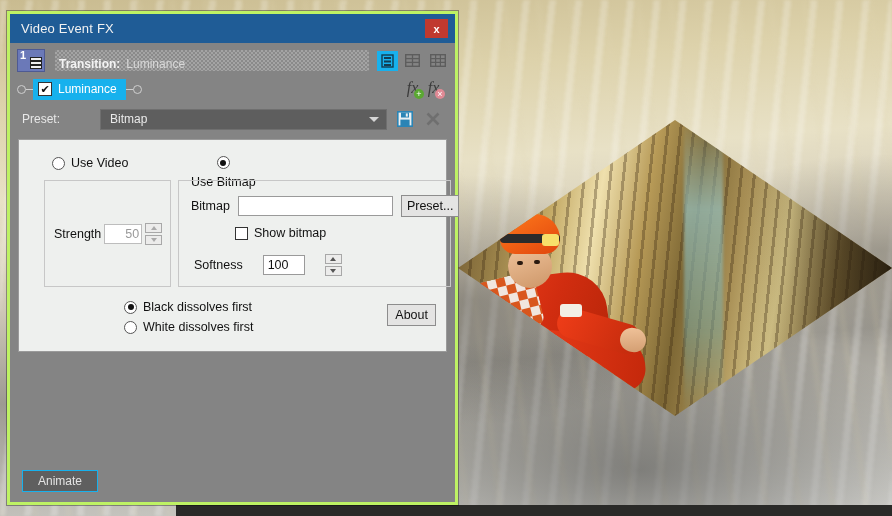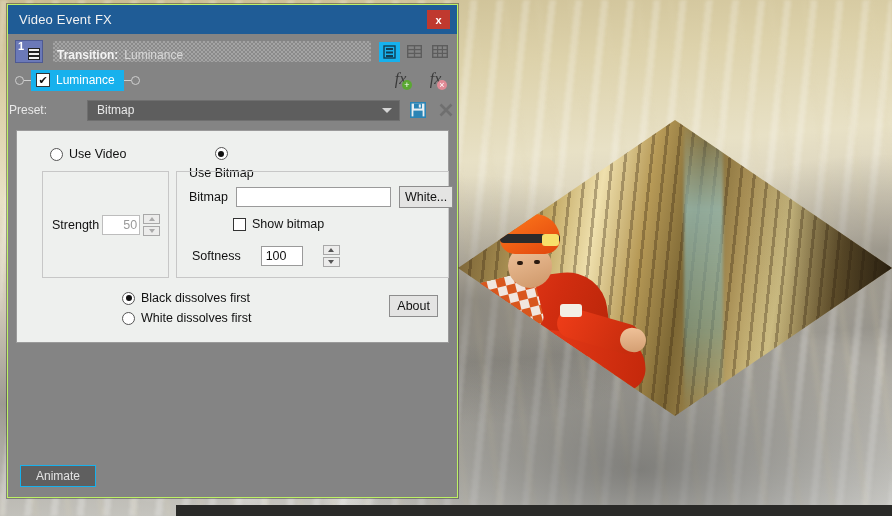--- a/index.html
+++ b/index.html
@@ -95,22 +95,22 @@
   .hand{position:absolute;left:156px;top:116px;width:26px;height:24px;border-radius:12px;
     background:linear-gradient(160deg,#f3c69e,#d09a6d);transform:rotate(16deg);}
   .legs{position:absolute;left:40px;top:120px;width:142px;height:56px;border-radius:14px 34px 22px 18px;
     background:linear-gradient(95deg,#f2401c,#c4280b);transform:rotate(4deg);}
   .boot{position:absolute;left:34px;top:158px;width:46px;height:26px;border-radius:8px 14px 8px 8px;
     background:linear-gradient(120deg,#8a6a3c,#5d4526);transform:rotate(-12deg);}
   .badge{position:absolute;left:96px;top:92px;width:22px;height:13px;border-radius:3px;background:#f2efe6;}
 
   
   #dialog{
-    position:absolute;left:7px;top:4px;width:451px;height:494px;
-    background:#848484;border:1px solid #bef264;box-sizing:border-box;
+    position:absolute;left:7px;top:11px;width:451px;height:494px;
+    background:#848484;border:3px solid #bef264;box-sizing:border-box;
     box-shadow:0 0 0 1px rgba(0,0,0,.35);
   }
   #titlebar{
     height:29px;background:#1f5c96;display:flex;align-items:center;
     justify-content:space-between;padding:0 0 0 11px;box-sizing:border-box;
   }
   #title-text{color:#f2f2f2;font-size:13px;letter-spacing:.2px;}
   #close-btn{
     width:23px;height:19px;margin-right:7px;background:#c0392f;color:#fff;
     display:flex;align-items:center;justify-content:center;font-size:11px;
@@ -152,32 +152,32 @@
   .node-line{width:7px;height:1px;background:#cfcfcf;}
   #luminance-node{
     display:flex;align-items:center;gap:6px;background:#17b1ed;height:21px;
     padding:0 9px 0 5px;cursor:pointer;
   }
   #luminance-node .cb{
     width:14px;height:14px;background:#fff;border:1px solid #333;box-sizing:border-box;
     display:flex;align-items:center;justify-content:center;font-size:11px;color:#111;line-height:1;
   }
   #luminance-node .nm{color:#fff;font-size:12px;}
-  .fx-btns{margin-left:auto;display:flex;gap:14px;padding-right:4px;justify-content:center;}
+  .fx-btns{margin-left:auto;display:flex;padding-right:4px;justify-content:center;}
   .fx-btn{width:21px;height:20px;position:relative;cursor:pointer;
     font-family:"Liberation Serif",serif;font-style:italic;font-size:16px;color:#3a3a3a;
     display:flex;align-items:flex-start;justify-content:center;}
   .fx-badge{position:absolute;right:-1px;bottom:0px;width:10px;height:10px;border-radius:50%;
     font-size:9px;display:flex;align-items:center;justify-content:center;color:#fff;font-style:normal;
     font-family:"Liberation Sans",sans-serif;line-height:1;}
   .fx-add .fx-badge{background:#5aa832;}
   .fx-del .fx-badge{background:#e08a95;}
 
   
-  #preset-row{display:flex;align-items:center;height:24px;margin-top:5px;padding:0 1px;}
+  #preset-row{display:flex;align-items:center;height:24px;margin-top:5px;padding:0 12px;}
   #preset-label{color:#e8e8e8;font-size:12px;width:78px;}
   #preset-select{
     flex:1;height:21px;background:#5e5e5e;border:1px solid #6f6f6f;box-sizing:border-box;
     display:flex;align-items:center;justify-content:space-between;padding:0 7px 0 9px;cursor:pointer;
   }
   #preset-select .pv{color:#e9e9e9;font-size:12px;}
   .caret{width:0;height:0;border-left:5px solid transparent;border-right:5px solid transparent;
     border-top:5px solid #d5d5d5;}
   .preset-icon{width:21px;height:21px;margin-left:7px;display:flex;align-items:center;justify-content:center;cursor:pointer;}
 
@@ -394,21 +394,21 @@
               <span class="tri-dn"></span>
             </span>
         </span>
       </div>
     </div>
 
     <div id="group-bitmap">
       <div id="bitmap-row">
         <span class="fld-label">Bitmap</span>
         <span id="bitmap-box" class="txtbox"></span>
-        <span id="browse-btn">White...</span>
+        <span id="browse-btn">Preset...</span>
       </div>
 
       <label id="showbmp-row">
         <span class="checkbox"></span>
         <span class="fld-label">Show bitmap</span>
       </label>
 
       <div id="softness-row">
         <span class="fld-label">Softness</span>
         <span id="softness-box" class="txtbox">100</span>

